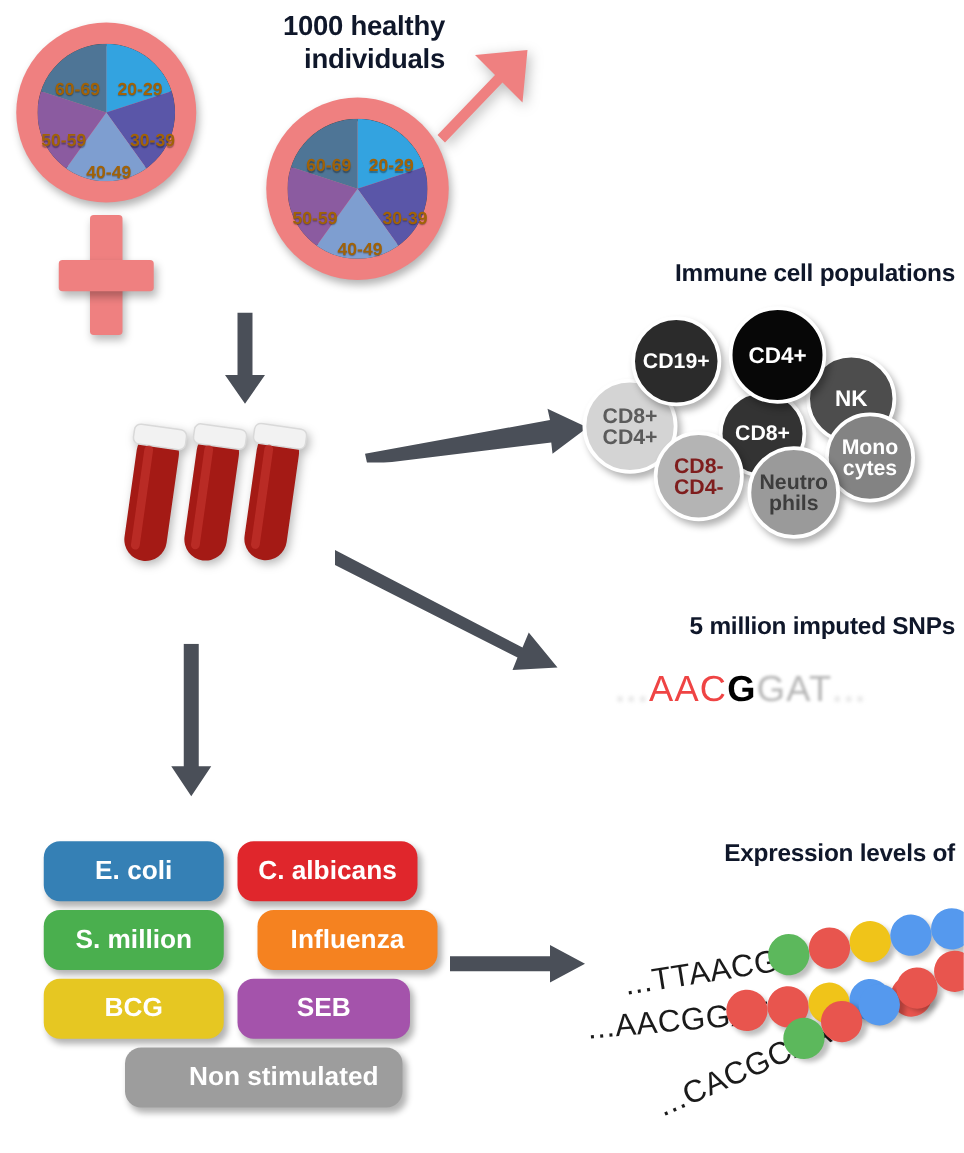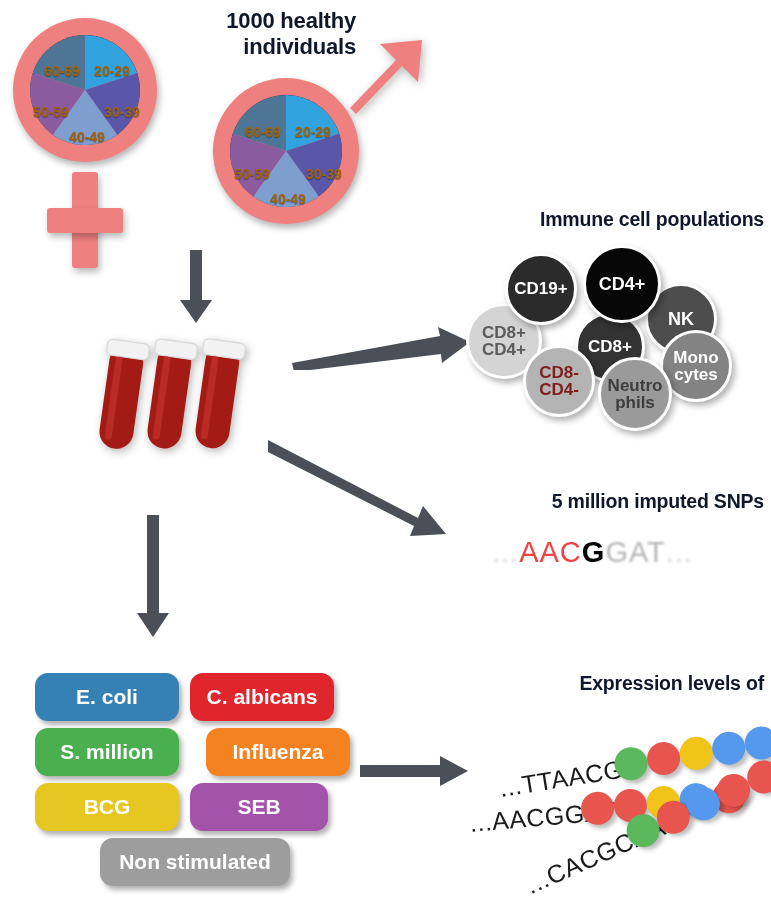--- a/index.html
+++ b/index.html
@@ -284,21 +284,21 @@
     </div>
     <div class="stimbtn" style="left:190px; top:728px; width:144px; height:48px; background:#f58220;margin-left:16px;">
       <span>Influenza</span>
     </div>
     <div class="stimbtn" style="left:35px;  top:783px; width:144px; height:48px; background:#e6c722;">
       <span>BCG</span>
     </div>
     <div class="stimbtn" style="left:190px; top:783px; width:138px; height:48px; background:#a453ab;">
       <span>SEB</span>
     </div>
-    <div class="stimbtn" style="left:100px; top:838px; width:190px; height:48px; background:#9d9d9d;">
+    <div class="stimbtn" style="left:100px; top:838px; width:190px; height:48px; background:#9d9d9d;padding-left:32px;">
       <span>Non stimulated</span>
     </div>
   </div>
 
   <div class="arrow" style="left:360px; top:755px; width:110px; height:34px;">
     <svg width="110" height="34" viewBox="0 0 110 34">
       <path d="M0,10 L80,10 L80,1 L108,16 L80,31 L80,22 L0,22 Z" fill="#4a4f58"></path>
     </svg>
   </div>
 

